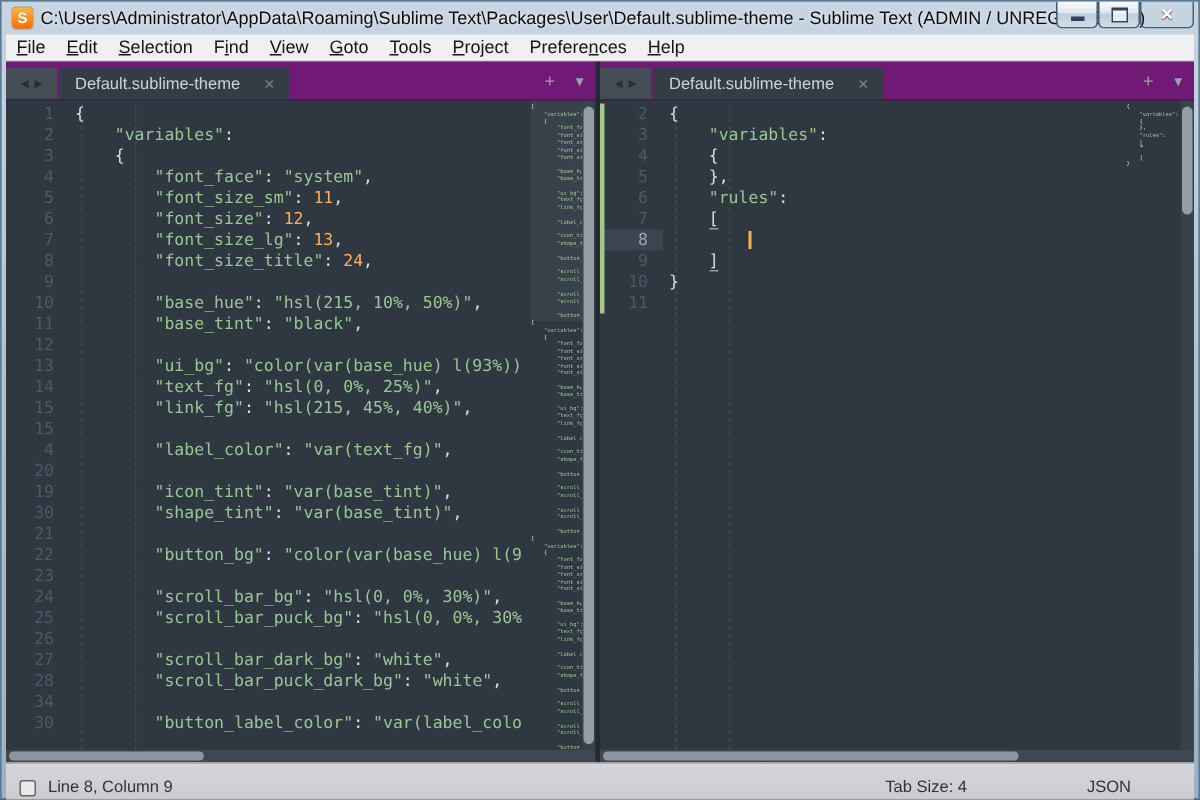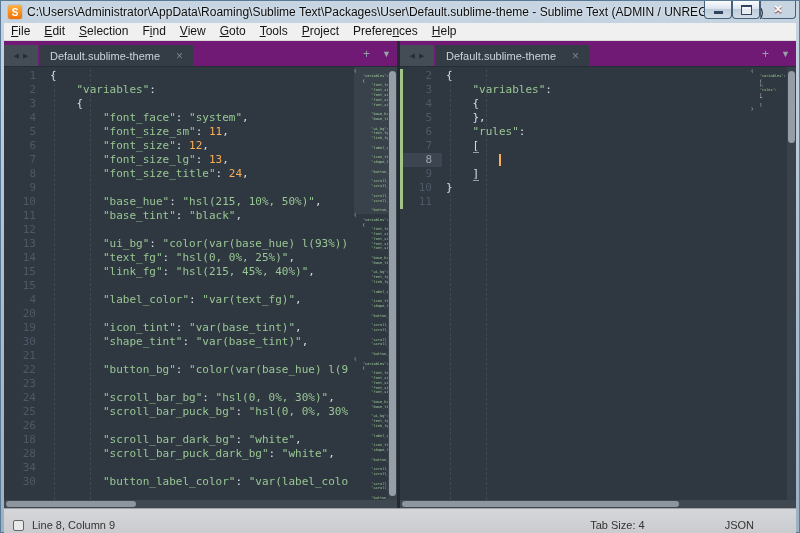--- a/index.html
+++ b/index.html
@@ -147,21 +147,21 @@
             <div class="gl">4</div>
             <div class="gl">20</div>
             <div class="gl">19</div>
             <div class="gl">30</div>
             <div class="gl">21</div>
             <div class="gl">22</div>
             <div class="gl">23</div>
             <div class="gl">24</div>
             <div class="gl">25</div>
             <div class="gl">26</div>
-            <div class="gl">18</div>
+            <div class="gl">27</div>
             <div class="gl">28</div>
             <div class="gl">34</div>
             <div class="gl">30</div>
           </div>
         <div class="code">
           <div class="guide" style="left:calc(4px + 0.5ch)"></div>
           <div class="guide" style="left:calc(4px + 4.5ch)"></div>
         <div class="cl" style="padding-left: 4px;"><span class="t-p">{</span></div>
             <div class="cl" style="padding-left: 4px;"><span class="t-p">    </span><span class="t-k">"variables"</span><span class="t-p">:</span></div>
             <div class="cl" style="padding-left: 4px;"><span class="t-p">    {</span></div>

